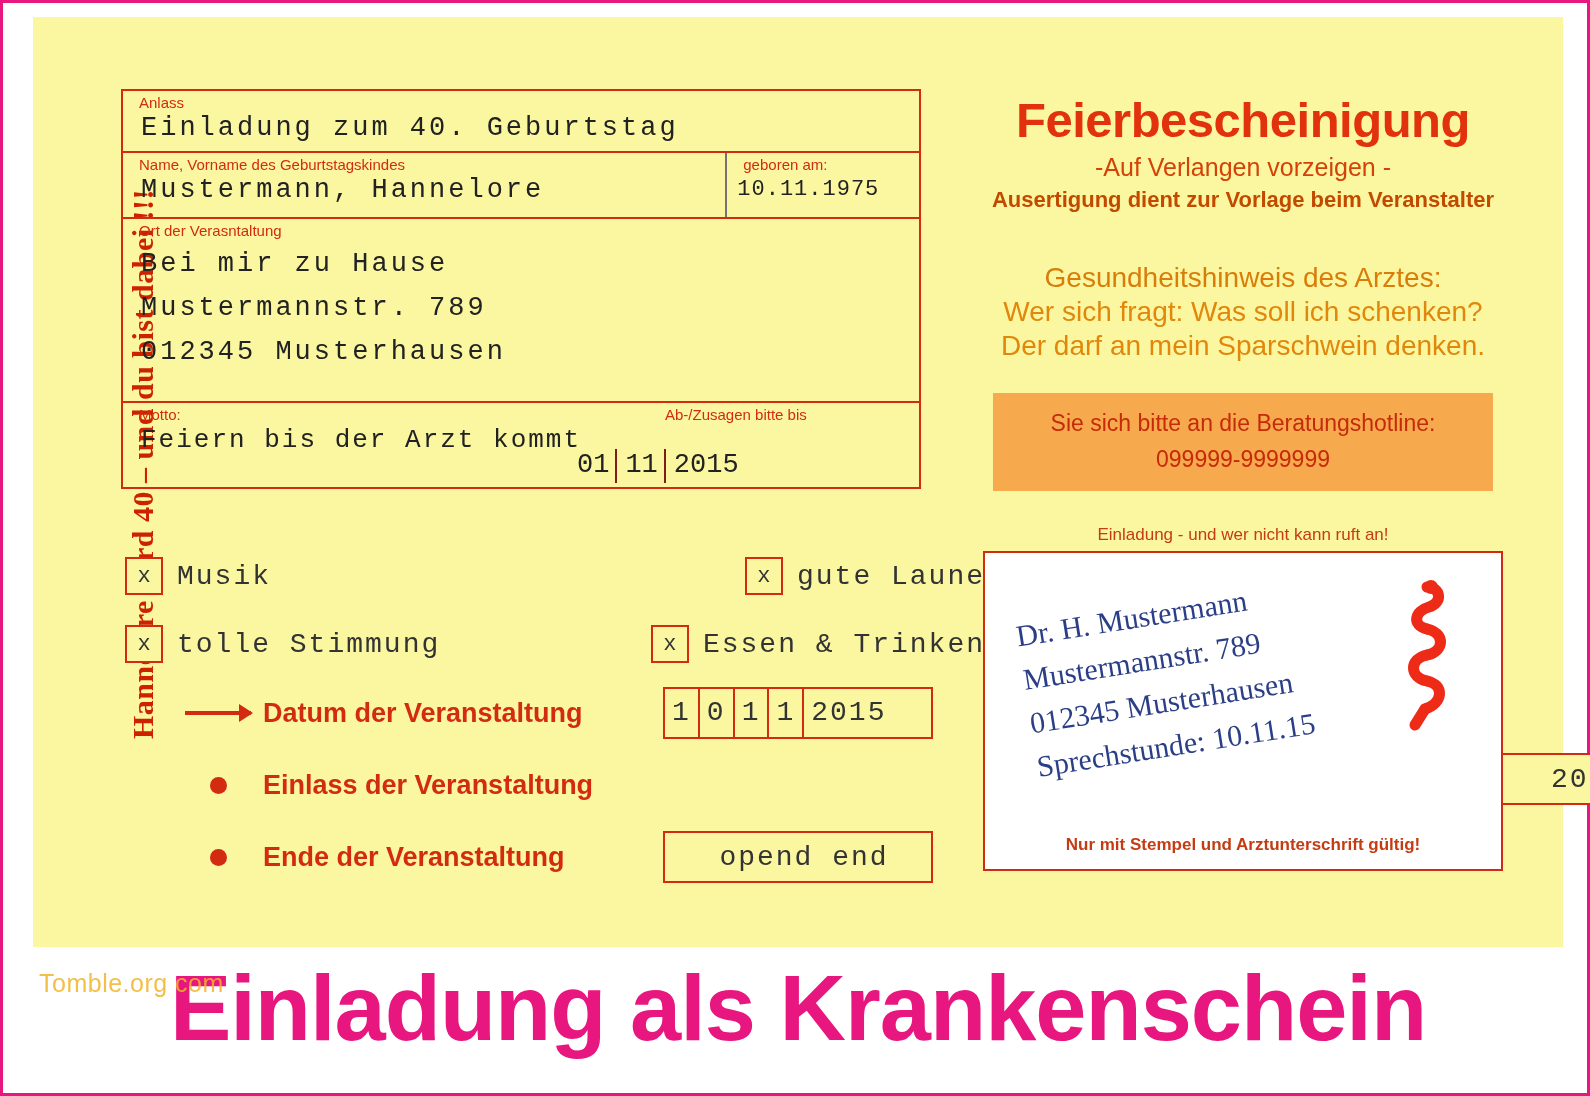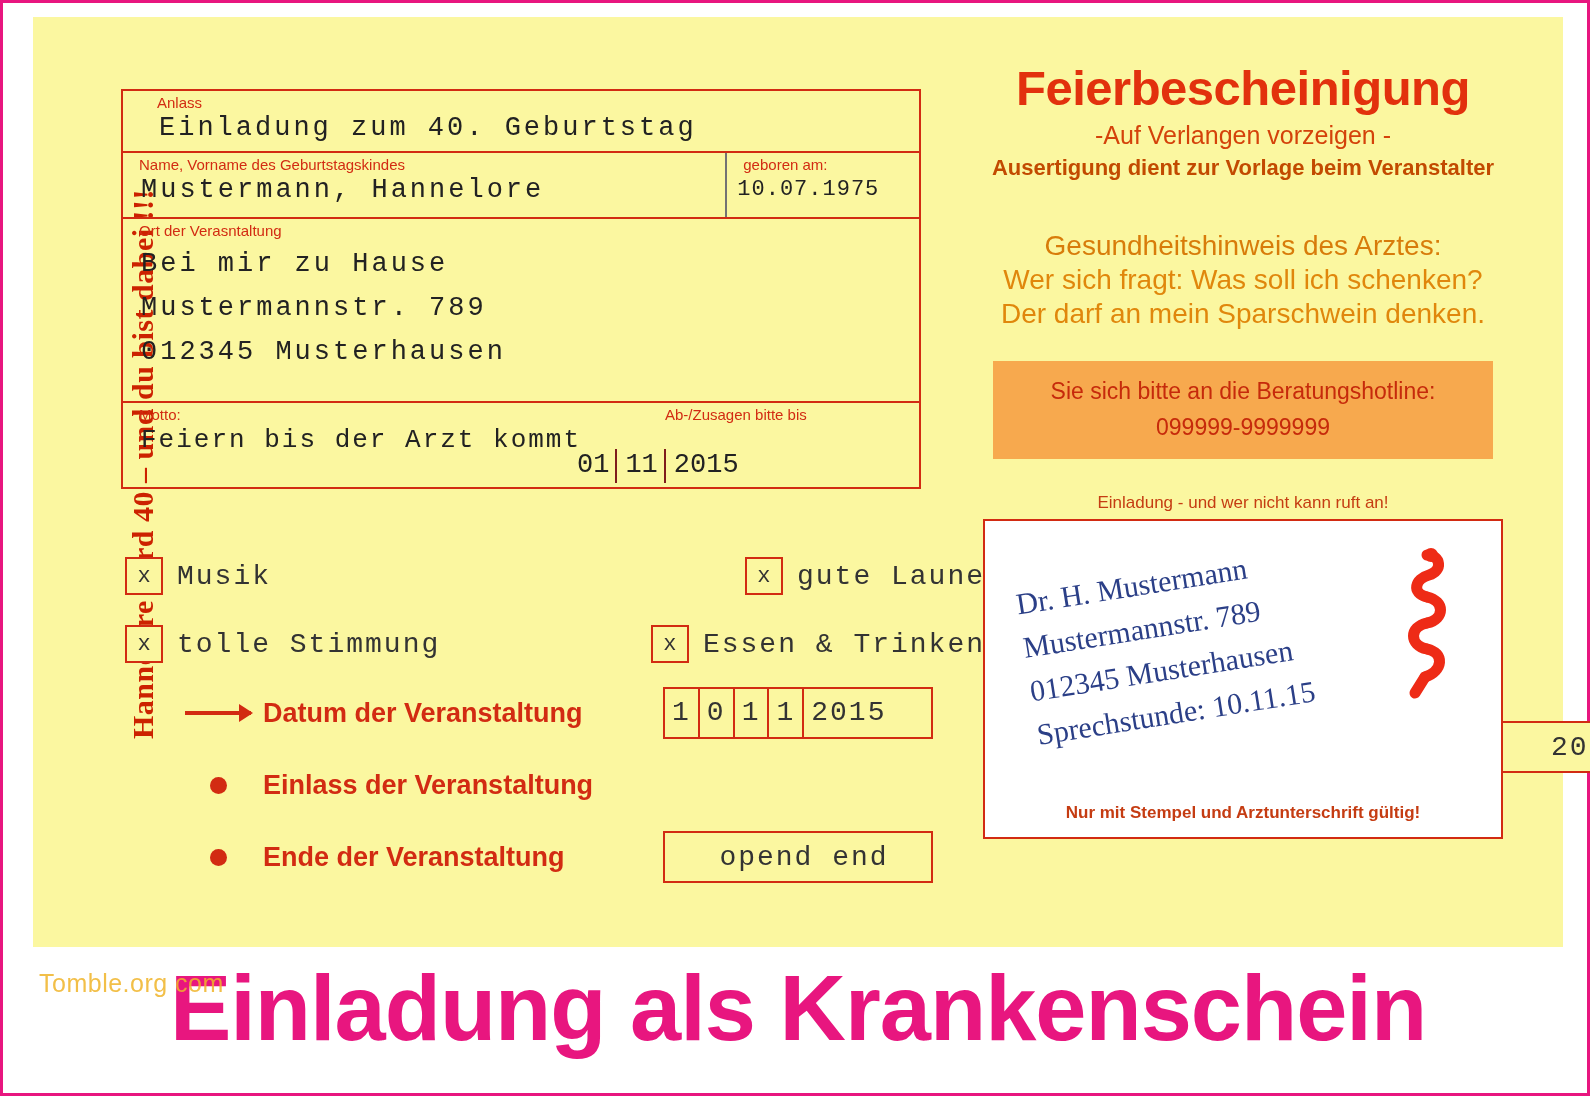--- a/index.html
+++ b/index.html
@@ -82,21 +82,21 @@
     padding: 0 0 6px 18px;
     line-height: 34px;
     white-space: pre;
   }
   .fvalue.small {
     font-size: 22px;
     letter-spacing: 1px;
     padding-left: 10px;
   }
 
-  .row-anlass { height: 62px; padding-left: 18px; }
+  .row-anlass { height: 62px; }
   .row-name { height: 66px; }
   .cell-name { width: 668px; border-right: 2px solid #737373; }
   .cell-geb { width: 212px; }
   .row-ort { height: 184px; }
   .row-motto { height: 84px; }
   .cell-motto { width: 430px; }
   .cell-zusage { width: 366px; position: relative; }
   .label-right {
     text-align: left;
     padding-left: 112px;
@@ -214,21 +214,21 @@
     border-right: 2px solid #d22b12;
     padding: 0 7px;
     line-height: 48px;
   }
   .ev-box.datecells > span:last-child { border-right: none; }
 
   
   .right {
     position: absolute;
     left: 930px;
-    top: 44px;
+    top: 76px;
     width: 560px;
     text-align: center;
   }
   .title-feier {
     color: #e2310d;
     font-weight: bold;
     font-size: 49px;
     line-height: 54px;
     letter-spacing: -0.5px;
   }
@@ -350,21 +350,21 @@
         </div>
       </div>
 
       <div class="frow row-name">
         <div class="fcell cell-name">
           <div class="flabel">Name, Vorname des Geburtstagskindes</div>
           <div class="fvalue">Mustermann, Hannelore</div>
         </div>
         <div class="fcell cell-geb">
           <div class="flabel">geboren am:</div>
-          <div class="fvalue small">10.07.1975</div>
+          <div class="fvalue small">10.11.1975</div>
         </div>
       </div>
 
       <div class="frow row-ort">
         <div class="fcell" style="width:100%">
           <div class="flabel">Ort der Verasntaltung</div>
           <div class="fvalue" style="padding-top:6px;line-height:38px;">Bei mir zu Hause</div>
           <div class="fvalue" style="line-height:38px;">Mustermannstr. 789</div>
           <div class="fvalue" style="line-height:38px;">012345 Musterhausen</div>
         </div>

